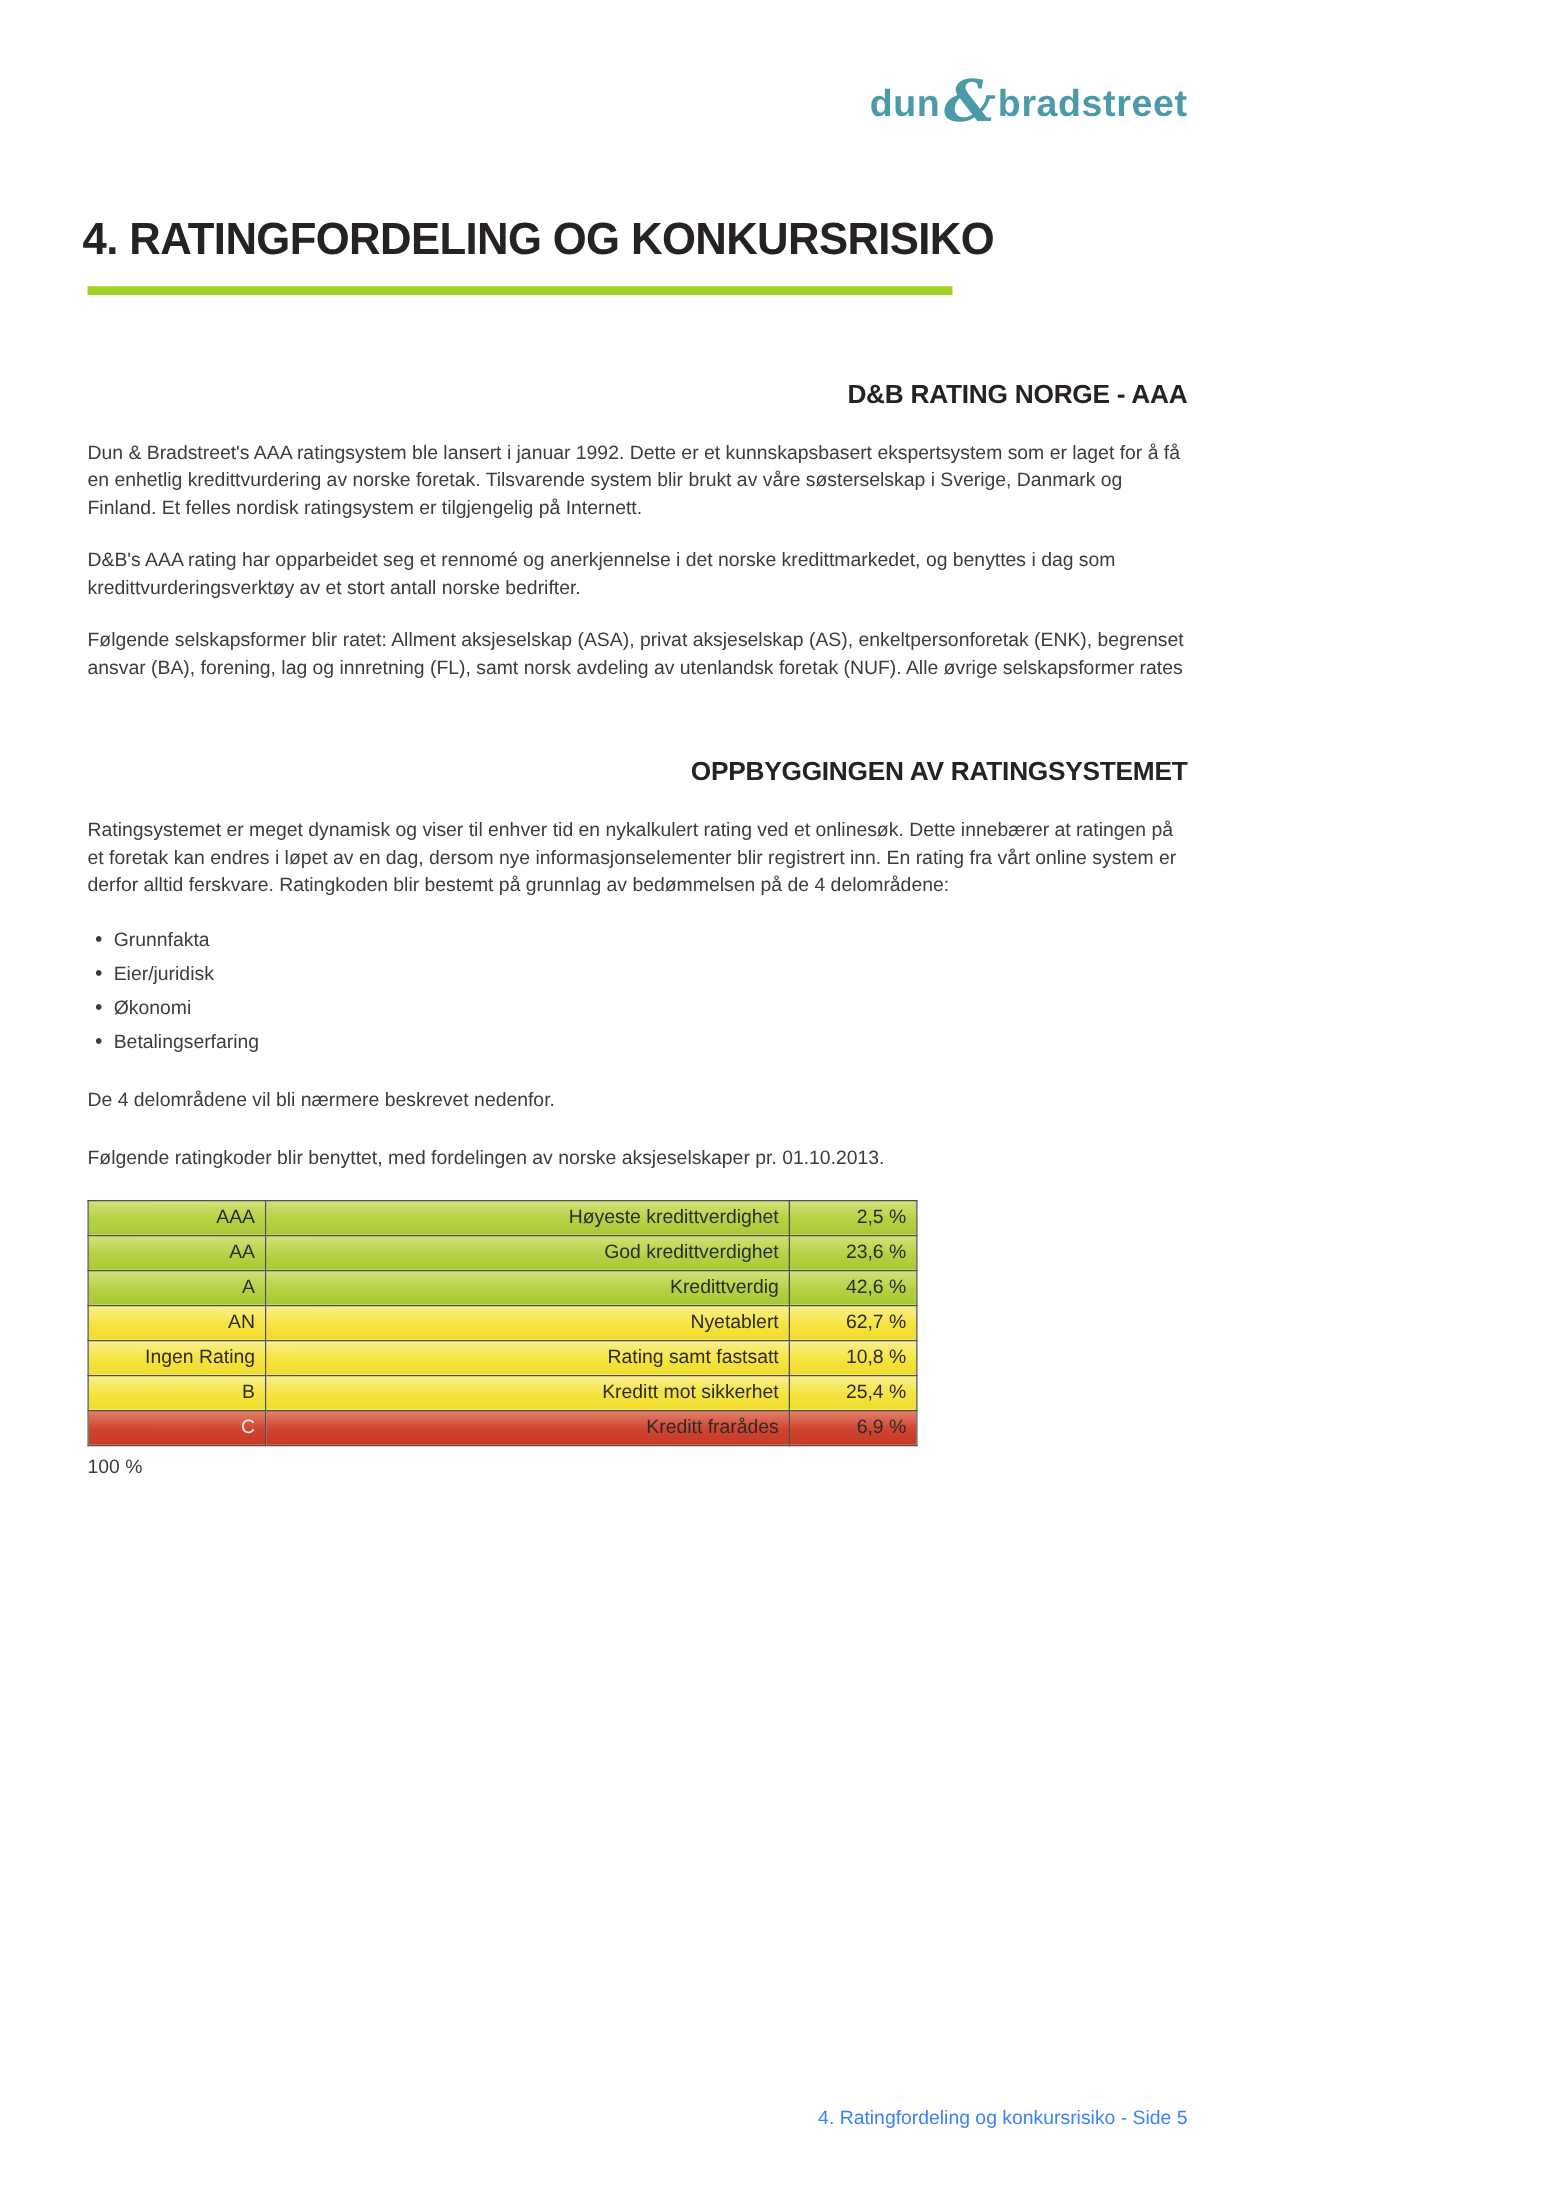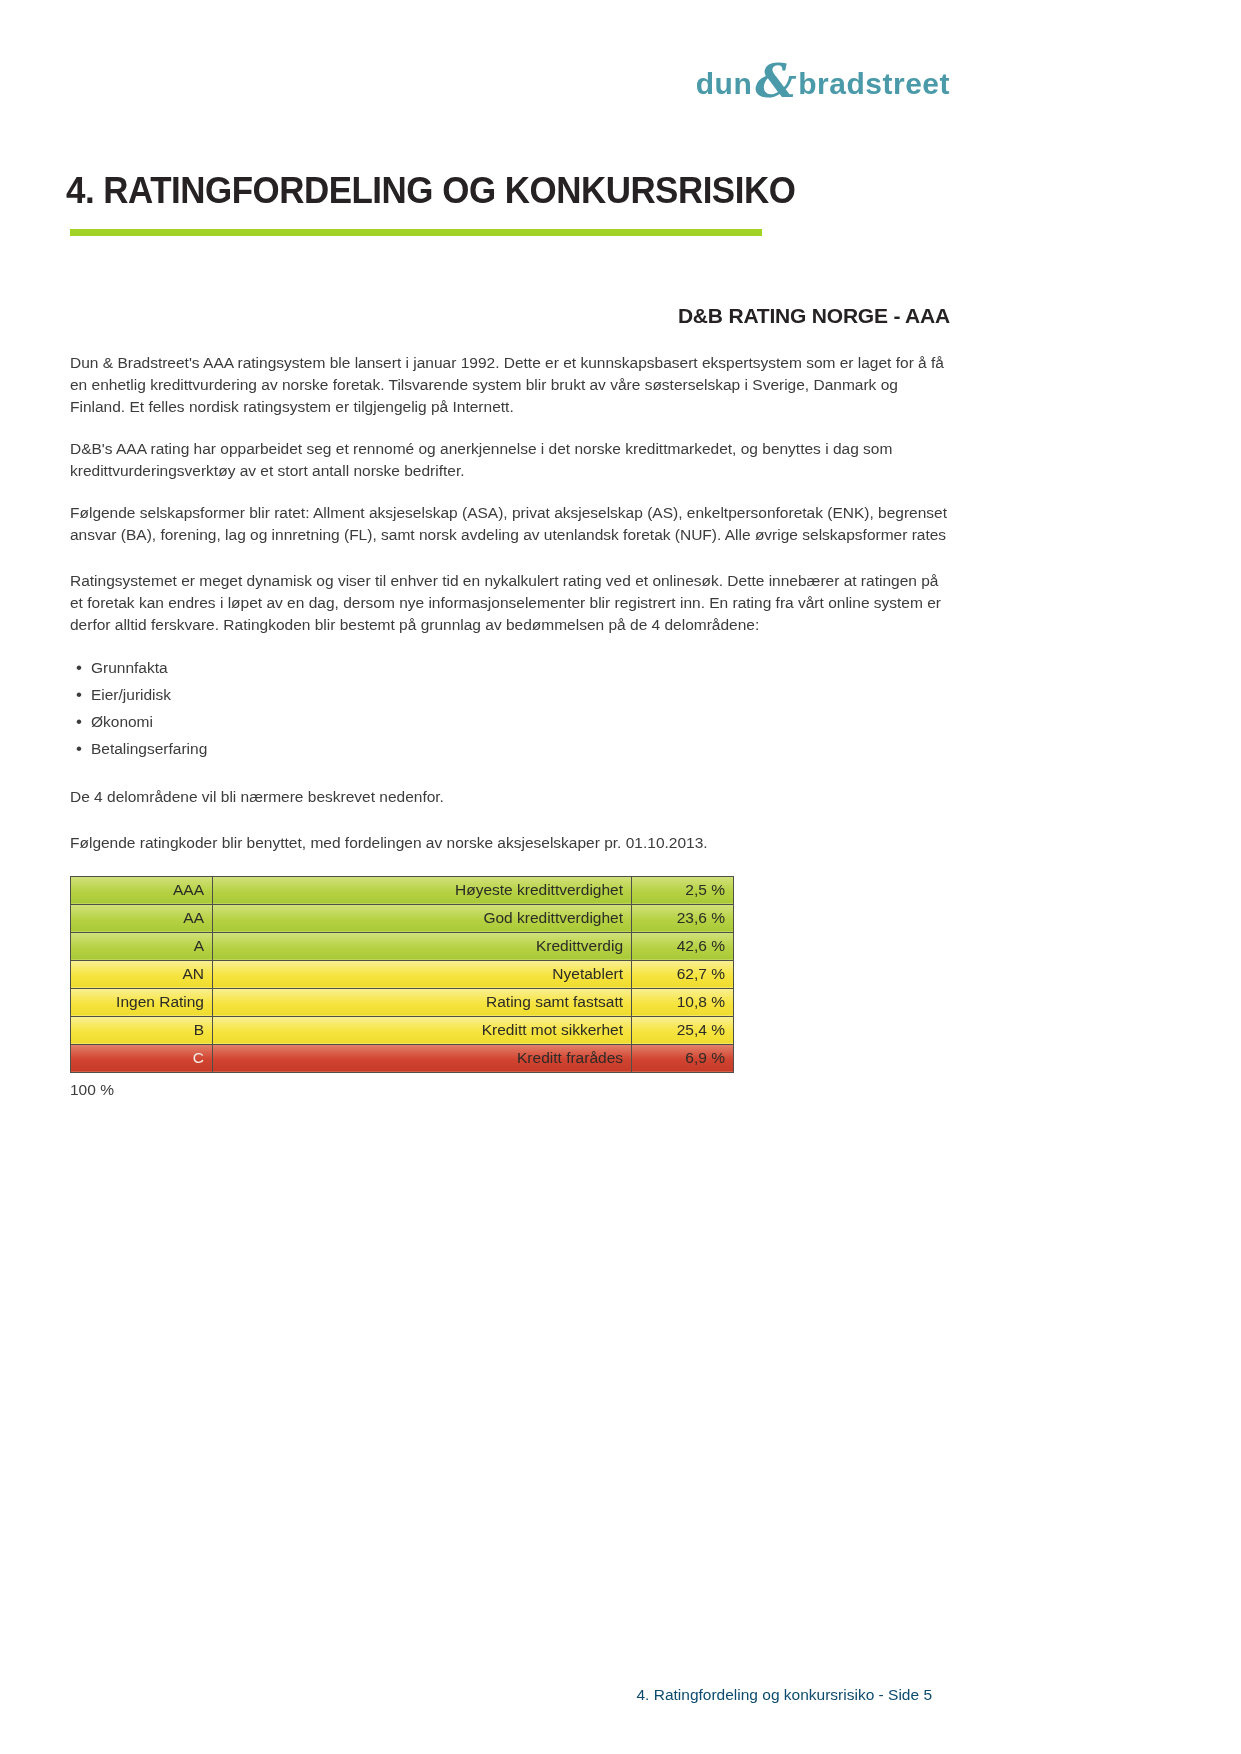--- a/index.html
+++ b/index.html
@@ -118,24 +118,24 @@
   .total-line {
     width: 663px;
     text-align: left;
     padding: 8px 8px 0 0;
     font-size: 15.5px;
     color: #3c3c3c;
   }
   
   .page-footer {
     position: absolute;
-    right: 309px;
+    right: 291px;
     bottom: 50px;
     font-size: 15.5px;
-    color: #0c4a6e;
+    color: #3b82f6;
   }
 </style>
 </head>
 <body>
 
 <div class="page">
 
   <div class="logo">
     <span>dun</span>
     <span class="amp">&amp;</span>
@@ -145,20 +145,21 @@
   <div class="content">
 
     <h1 class="page-title">4. RATINGFORDELING OG KONKURSRISIKO</h1>
     <div class="title-rule"></div>
 
     <h2 class="section-heading h2-s1">D&amp;B RATING NORGE - AAA</h2>
     <p class="body-text mt24">Dun &amp; Bradstreet's AAA ratingsystem ble lansert i januar 1992. Dette er et kunnskapsbasert ekspertsystem som er laget for å få en enhetlig kredittvurdering av norske foretak. Tilsvarende system blir brukt av våre søsterselskap i Sverige, Danmark og Finland. Et felles nordisk ratingsystem er tilgjengelig på Internett.</p>
     <p class="body-text mt20">D&amp;B's AAA rating har opparbeidet seg et rennomé og anerkjennelse i det norske kredittmarkedet, og benyttes i dag som kredittvurderingsverktøy av et stort antall norske bedrifter.</p>
     <p class="body-text mt20">Følgende selskapsformer blir ratet: Allment aksjeselskap (ASA), privat aksjeselskap (AS), enkeltpersonforetak (ENK), begrenset ansvar (BA), forening, lag og innretning (FL), samt norsk avdeling av utenlandsk foretak (NUF). Alle øvrige selskapsformer rates</p>
 
+    <h2 class="section-heading h2-s2">OPPBYGGINGEN AV RATINGSYSTEMET</h2>
     <p class="body-text mt24">Ratingsystemet er meget dynamisk og viser til enhver tid en nykalkulert rating ved et onlinesøk. Dette innebærer at ratingen på et foretak kan endres i løpet av en dag, dersom nye informasjonselementer blir registrert inn. En rating fra vårt online system er derfor alltid ferskvare. Ratingkoden blir bestemt på grunnlag av bedømmelsen på de 4 delområdene:</p>
 
     <ul class="bullet-list">
       <li>Grunnfakta</li>
       <li>Eier/juridisk</li>
       <li>Økonomi</li>
       <li>Betalingserfaring</li>
     </ul>
 
     <p class="body-text mt24">De 4 delområdene vil bli nærmere beskrevet nedenfor.</p>

